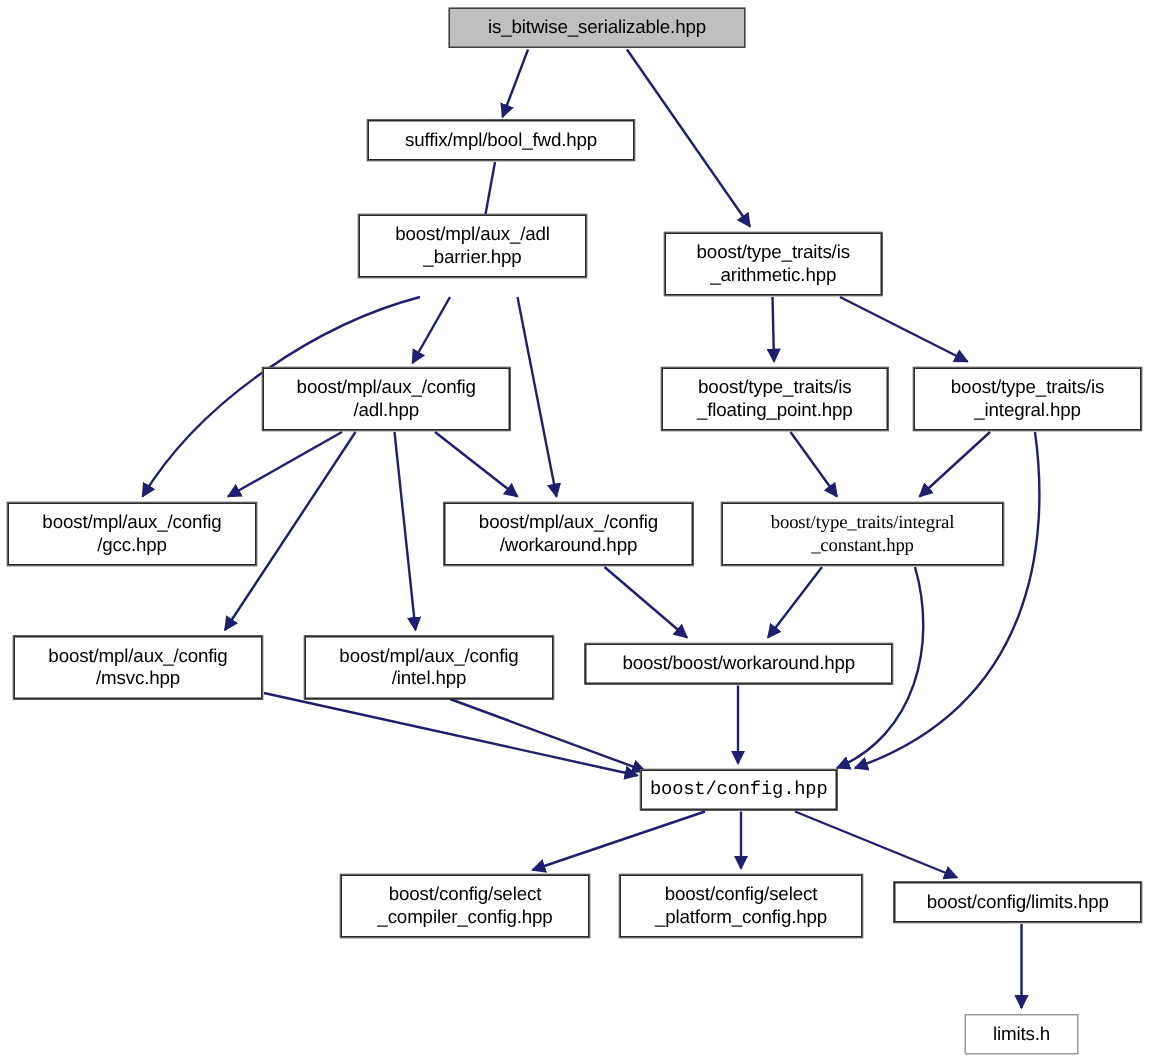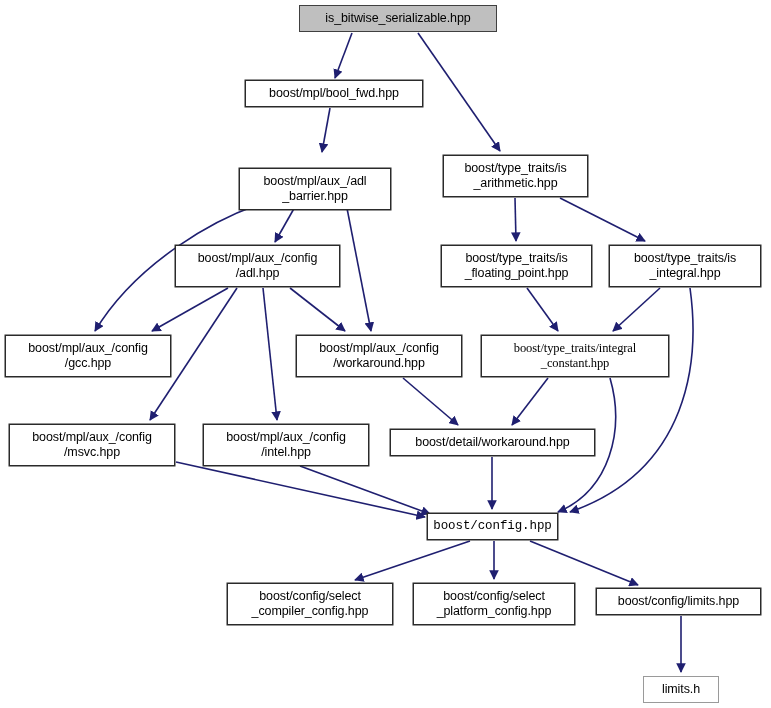--- a/index.html
+++ b/index.html
@@ -91,42 +91,42 @@
         <path d="M 300 466 L 430 514" fill="none" stroke="#1f1f70" stroke-width="1.6" marker-end="url(#arrow)"></path>
         <path d="M 492 457 L 492 509" fill="none" stroke="#1f1f70" stroke-width="1.6" marker-end="url(#arrow)"></path>
         <path d="M 470 541 L 355 580" fill="none" stroke="#1f1f70" stroke-width="1.6" marker-end="url(#arrow)"></path>
         <path d="M 494 541 L 494 579" fill="none" stroke="#1f1f70" stroke-width="1.6" marker-end="url(#arrow)"></path>
         <path d="M 530 541 L 638 585" fill="none" stroke="#1f1f70" stroke-width="1.6" marker-end="url(#arrow)"></path>
         <path d="M 681 616 L 681 672" fill="none" stroke="#1f1f70" stroke-width="1.6" marker-end="url(#arrow)"></path>
       </g>
   </svg>
   <div id="node-layer">
       <div class="node root" style="left: 299px; top: 5px; width: 198px; height: 27px;"><span class="node-label">is_bitwise_serializable.hpp</span></div>
-      <div class="node thick" style="left: 245px; top: 80px; width: 178px; height: 27px;"><span class="node-label">boost/mpl/bool_fwd.hpp</span></div>
+      <div class="node thick" style="left: 245px; top: 80px; width: 178px; height: 27px;"><span class="node-label">suffix/mpl/bool_fwd.hpp</span></div>
       <div class="node thick" style="left: 443px; top: 155px; width: 145px; height: 42px;"><span class="node-label">boost/type_traits/is
 _arithmetic.hpp</span></div>
-      <div class="node thick" style="left: 239px; top: 168px; width: 152px; height: 42px;"><span class="node-label">boost/mpl/aux_/adl
+      <div class="node thick" style="left: 239px; top: 143px; width: 152px; height: 42px;"><span class="node-label">boost/mpl/aux_/adl
 _barrier.hpp</span></div>
       <div class="node thick" style="left: 175px; top: 245px; width: 165px; height: 42px;"><span class="node-label">boost/mpl/aux_/config
 /adl.hpp</span></div>
       <div class="node thick" style="left: 441px; top: 245px; width: 151px; height: 42px;"><span class="node-label">boost/type_traits/is
 _floating_point.hpp</span></div>
       <div class="node thick" style="left: 609px; top: 245px; width: 152px; height: 42px;"><span class="node-label">boost/type_traits/is
 _integral.hpp</span></div>
       <div class="node thick" style="left: 5px; top: 335px; width: 166px; height: 42px;"><span class="node-label">boost/mpl/aux_/config
 /gcc.hpp</span></div>
       <div class="node thick" style="left: 296px; top: 335px; width: 166px; height: 42px;"><span class="node-label">boost/mpl/aux_/config
 /workaround.hpp</span></div>
       <div class="node thick" style="left: 481px; top: 335px; width: 188px; height: 42px; font-family: Liberation Serif, serif;"><span class="node-label">boost/type_traits/integral
 _constant.hpp</span></div>
       <div class="node thick" style="left: 9px; top: 424px; width: 166px; height: 42px;"><span class="node-label">boost/mpl/aux_/config
 /msvc.hpp</span></div>
       <div class="node thick" style="left: 203px; top: 424px; width: 166px; height: 42px;"><span class="node-label">boost/mpl/aux_/config
 /intel.hpp</span></div>
-      <div class="node thick" style="left: 390px; top: 429px; width: 205px; height: 27px;"><span class="node-label">boost/detail/workaround.hpp</span></div>
+      <div class="node thick" style="left: 390px; top: 429px; width: 205px; height: 27px;"><span class="node-label">boost/boost/workaround.hpp</span></div>
       <div class="node thick" style="left: 427px; top: 513px; width: 131px; height: 27px; font-family: Liberation Mono, monospace;"><span class="node-label">boost/config.hpp</span></div>
       <div class="node thick" style="left: 227px; top: 583px; width: 166px; height: 42px;"><span class="node-label">boost/config/select
 _compiler_config.hpp</span></div>
       <div class="node thick" style="left: 413px; top: 583px; width: 162px; height: 42px;"><span class="node-label">boost/config/select
 _platform_config.hpp</span></div>
       <div class="node thick" style="left: 596px; top: 588px; width: 165px; height: 27px;"><span class="node-label">boost/config/limits.hpp</span></div>
       <div class="node external" style="left: 643px; top: 676px; width: 76px; height: 27px;"><span class="node-label">limits.h</span></div>
     </div>
 </div>
 

